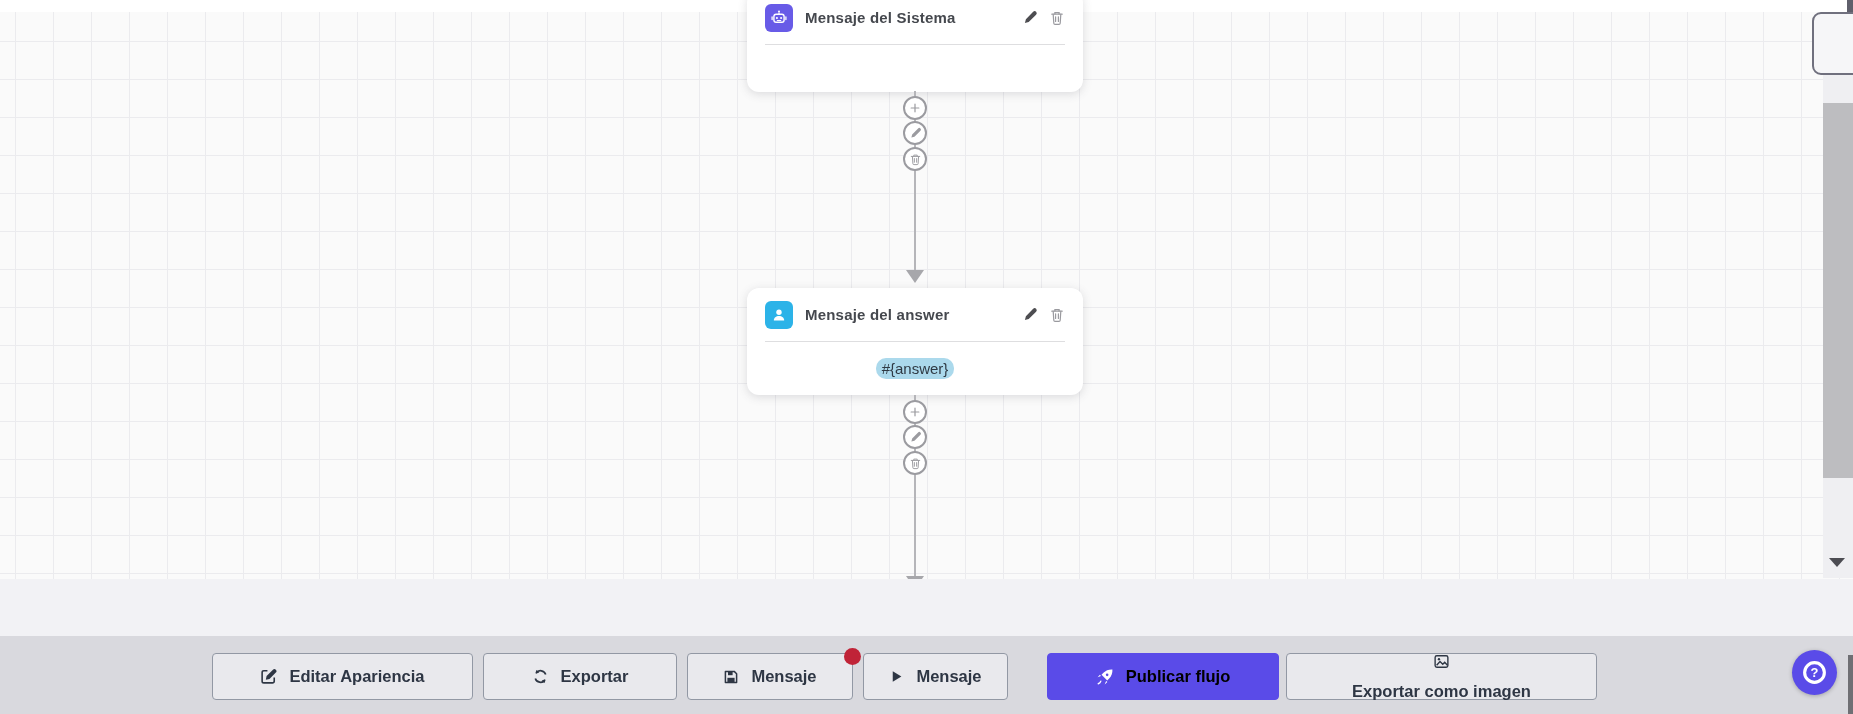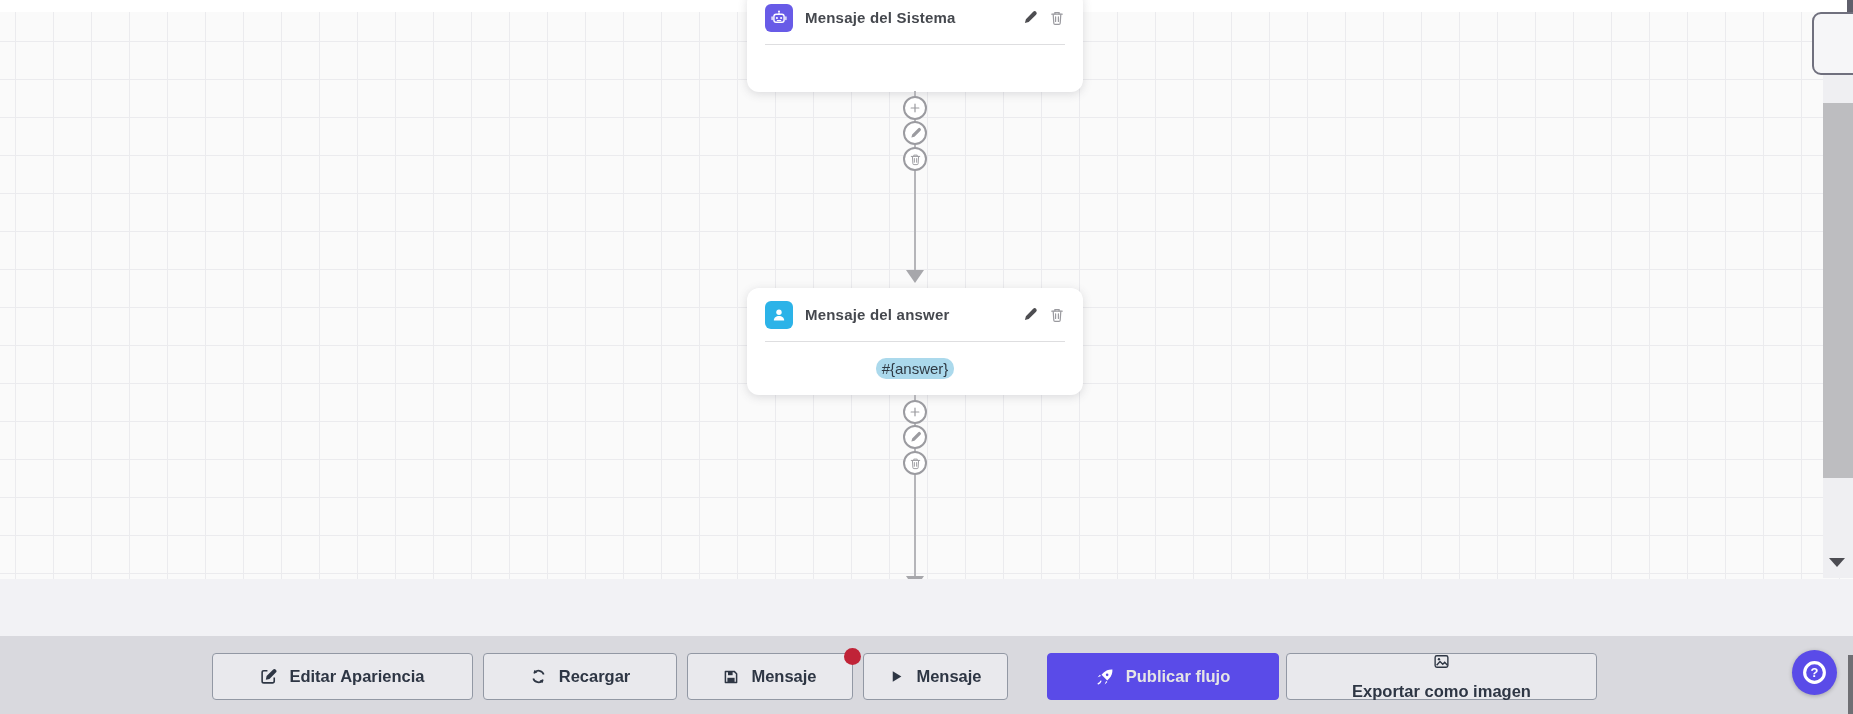--- a/index.html
+++ b/index.html
@@ -60,21 +60,21 @@
   .drop-target-edge{position:absolute;left:848px;top:577px;width:132px;height:2px;
     background:#edbec2;border-radius:2px 2px 0 0;}
 
   
   .footer-band{position:absolute;left:0;top:579px;width:1853px;height:57px;background:#f2f2f5;}
   .toolbar{position:absolute;left:0;top:636px;width:1853px;height:78px;background:var(--toolbar-bg,#d9d9de);}
   .btn{position:absolute;top:653px;height:47px;display:flex;align-items:center;justify-content:center;
     gap:12px;background:#e9e9ed;border:1px solid #9298a4;border-radius:4px;cursor:pointer;
     font-family:"Liberation Sans",sans-serif;font-size:16.5px;font-weight:bold;color:#2e3644;}
   .btn svg{flex:none;}
-  .btn.primary{background:var(--accent,#5a4be8);border-color:var(--accent,#5a4be8);color:#e5e5e5;}
+  .btn.primary{background:var(--accent,#5a4be8);border-color:var(--accent,#5a4be8);color:#000000;}
   #btn-edit-appearance{left:212px;width:261px;}
   #btn-reload{left:483px;width:194px;}
   #btn-save{left:687px;width:166px;}
   #btn-test{left:863px;width:145px;}
   #btn-publish{left:1047px;width:232px;}
   #btn-export{left:1286px;width:311px;flex-direction:column;}
   .save-badge{position:absolute;left:844px;top:648px;width:17px;height:17px;border-radius:50%;
     background:var(--badge,#c02337);z-index:3;}
   .help-fab{position:absolute;left:1792px;top:650px;width:45px;height:45px;border-radius:50%;
     background:var(--accent,#5a4be8);border:none;cursor:pointer;z-index:4;
@@ -225,21 +225,21 @@
 
 <button class="btn" id="btn-reload">
   <svg width="17" height="17" viewBox="0 0 16 16">
     <g fill="none" stroke="currentColor" stroke-width="1.6">
       <path d="M12.9 6.2A5.2 5.2 0 0 0 3.8 4.6"></path>
       <path d="M3.1 9.8a5.2 5.2 0 0 0 9.1 1.6"></path>
     </g>
     <path d="M3.9 1.9l-.4 3.6 3.4-1.2z" fill="currentColor"></path>
     <path d="M12.1 14.1l.4-3.6-3.4 1.2z" fill="currentColor"></path>
   </svg>
-  <span>Recargar</span>
+  <span>Exportar</span>
 </button>
 
 <button class="btn" id="btn-save">
   <svg width="16" height="16" viewBox="0 0 16 16">
     <path d="M2.4 2.4h8.8l2.4 2.4v8.8H2.4z" fill="none" stroke="currentColor" stroke-width="1.5" stroke-linejoin="round"></path>
     <rect x="5" y="2.8" width="4.6" height="3.4" fill="currentColor"></rect>
     <rect x="4.4" y="8.8" width="7.2" height="4.2" fill="currentColor"></rect>
   </svg>
   <span>Mensaje</span>
 </button>

